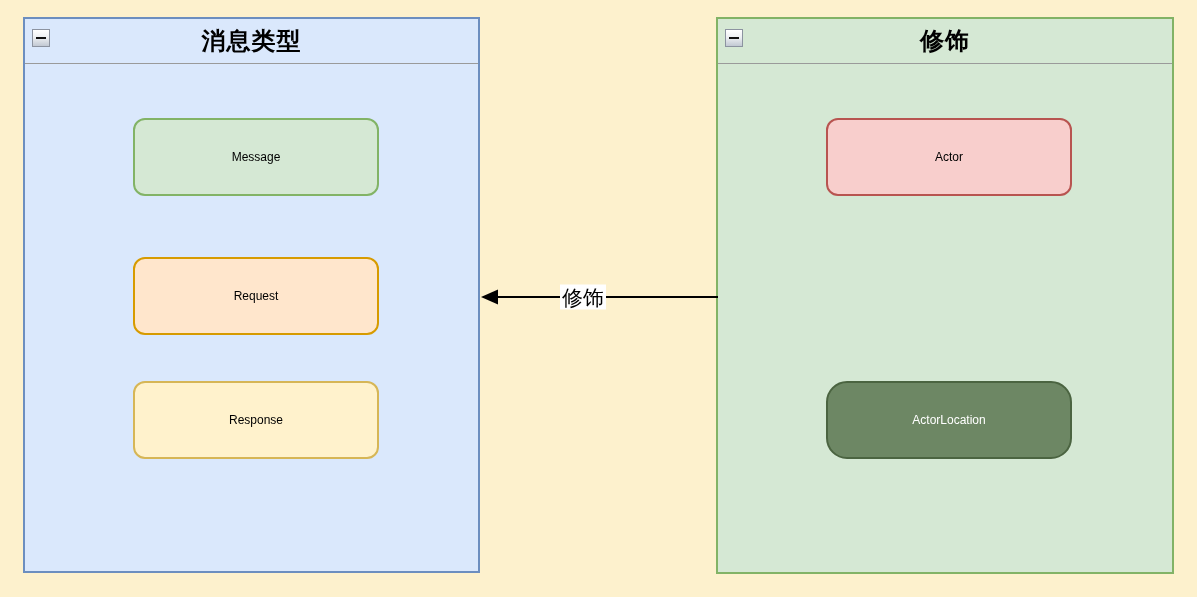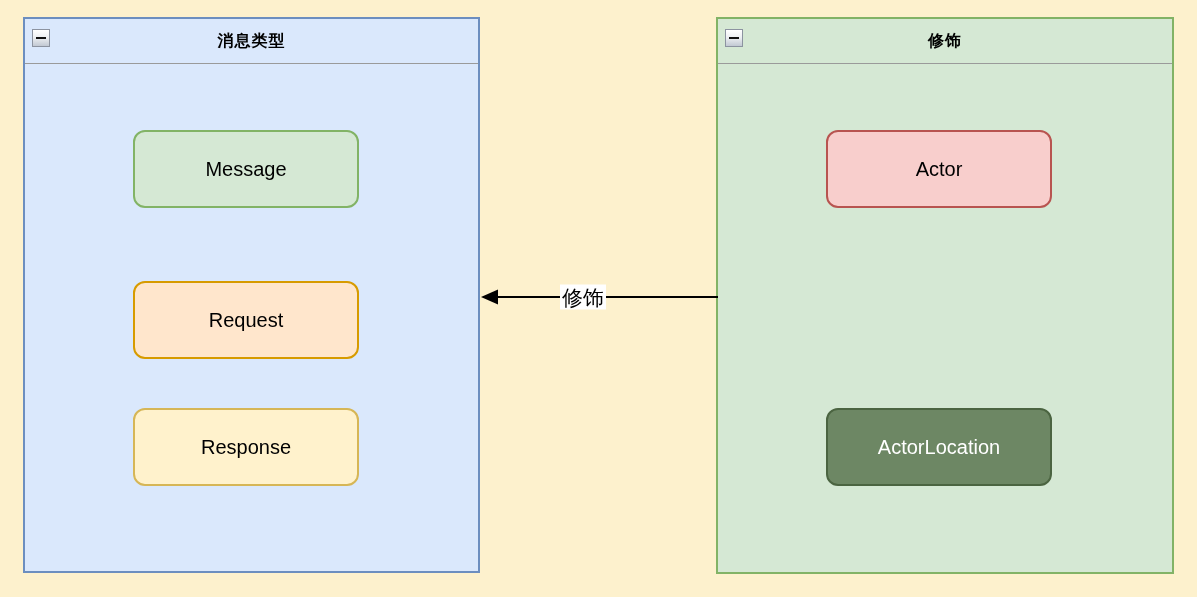--- a/index.html
+++ b/index.html
@@ -25,62 +25,61 @@
   .group-green { left: 716px; background: #d5e8d4; border-color: #82b366; width: 458px; height: 557px; }
 
   .group-header {
     position: relative;
     height: 45px;
     border-bottom: 1px solid #9a9a9a;
     display: flex;
     align-items: center;
     justify-content: center;
   }
-  .group-title { font-size: 16px; font-weight: bold; letter-spacing: 1px; }
+  .group-title { font-size: 24px; font-weight: bold; letter-spacing: 1px; }
 
   .collapse-btn {
     position: absolute;
     left: 7px;
     top: 10px;
     width: 18px;
     height: 18px;
     border: 1px solid #8c93a0;
     background: linear-gradient(180deg, #ffffff 0%, #eef0f3 45%, #c2c9d3 100%);
     display: flex;
     align-items: center;
     justify-content: center;
     cursor: pointer;
   }
   .minus-glyph { width: 10px; height: 2px; background: #111; }
 
   
   .node {
     position: absolute;
     left: 108px;
-    width: 226px;
+    width: 246px;
     height: 78px;
     border: 2px solid;
     border-radius: 12px;
     display: flex;
     align-items: center;
     justify-content: center;
-    font-size: 20px;
+    font-size: 12px;
     cursor: default;
-    margin-top: 12px;
   }
   .node-top    { top: 99px; }
-  .node-middle { top: 250px; }
-  .node-bottom { top: 377px; }
+  .node-middle { top: 238px; }
+  .node-bottom { top: 362px; }
 
   .node-message       { background: #d5e8d4; border-color: #82b366; }
   .node-request       { background: #ffe6cc; border-color: #d79b00; }
   .node-response      { background: #fff2cc; border-color: #d6b656; }
   .node-none          { background: #f8cecc; border-color: #b85450; }
   .node-actor         { background: #e1d5e7; border-color: #9673a6; }
-  .node-actorlocation { background: #6d8764; border-color: #4b6441; color: #ffffff; }
+  .node-actorlocation { background: #6d8764; border-color: #4b6441; color: #ffffff; border-radius: 21px; }
 
   
   .edge-svg {
     position: absolute;
     left: 478px;
     top: 283px;
     width: 242px;
     height: 28px;
   }
   .edge-label {

